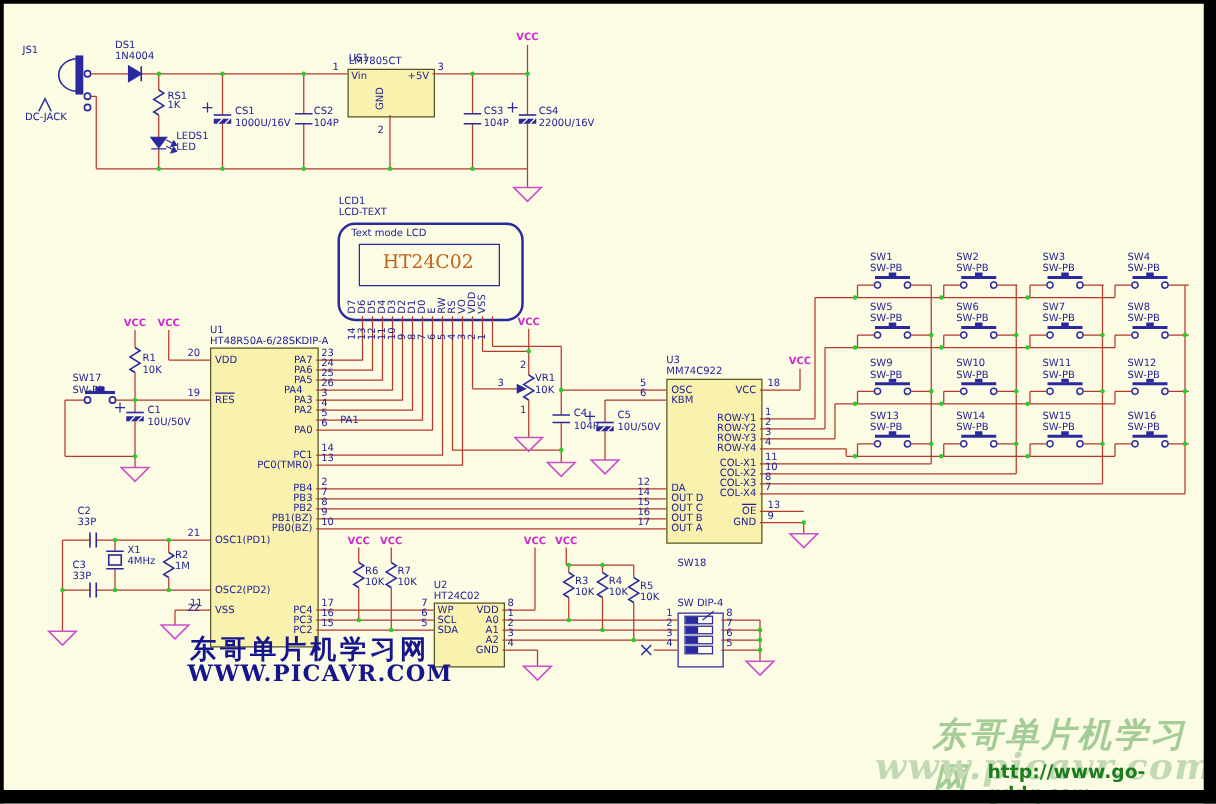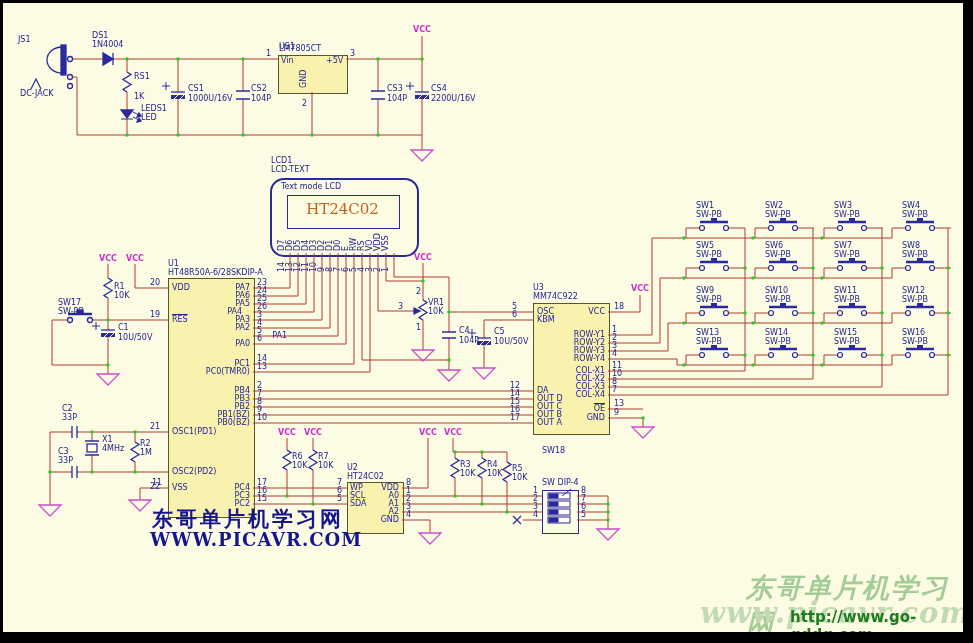--- a/index.html
+++ b/index.html
@@ -241,21 +241,21 @@
         <circle cx="948" cy="355" r="1.8"></circle>
     </g>
   </svg>
 
 
   <span class="lab" style="left:18px;top:36px">JS1</span>
   <span class="lab" style="left:20px;top:90px">DC-JACK</span>
   <span class="lab" style="left:92px;top:32px">DS1</span>
   <span class="lab" style="left:92px;top:41px">1N4004</span>
   <span class="lab" style="left:134px;top:73px">RS1</span>
-  <span class="lab" style="left:134px;top:93px">1K</span>
+  <span class="lab" style="left:134px;top:80px">1K</span>
   <span class="lab" style="left:141px;top:105px">LEDS1</span>
   <span class="lab" style="left:141px;top:114px">LED</span>
   <span class="lab" style="left:188px;top:85px">CS1</span>
   <span class="lab" style="left:188px;top:95px">1000U/16V</span>
   <span class="lab" style="left:251px;top:85px">CS2</span>
   <span class="lab" style="left:251px;top:95px">104P</span>
   <span class="lab" style="left:279px;top:43px">US1</span>
   <span class="lab" style="left:279px;top:45px">LM7805CT</span>
   <span class="lab" style="left:281px;top:57px">Vin</span>
   <span class="lab" style="left:326px;top:57px">+5V</span>

